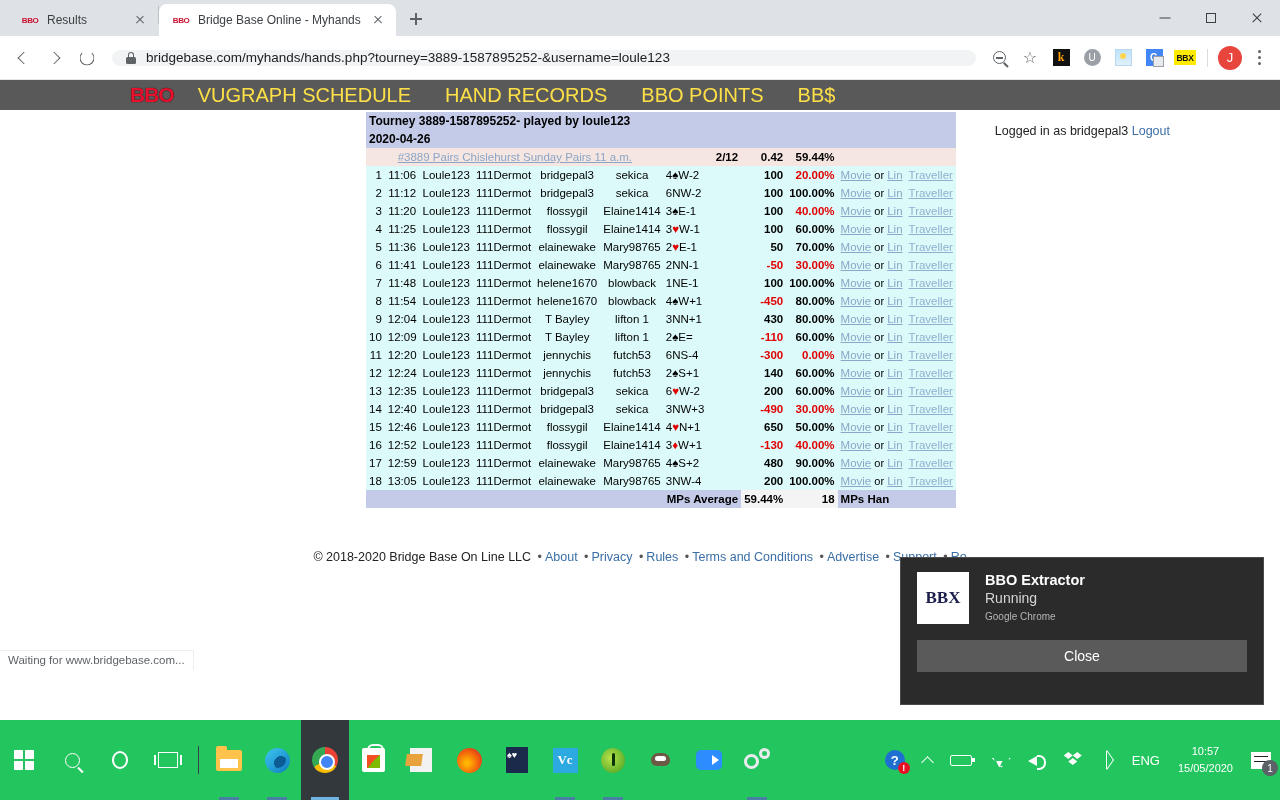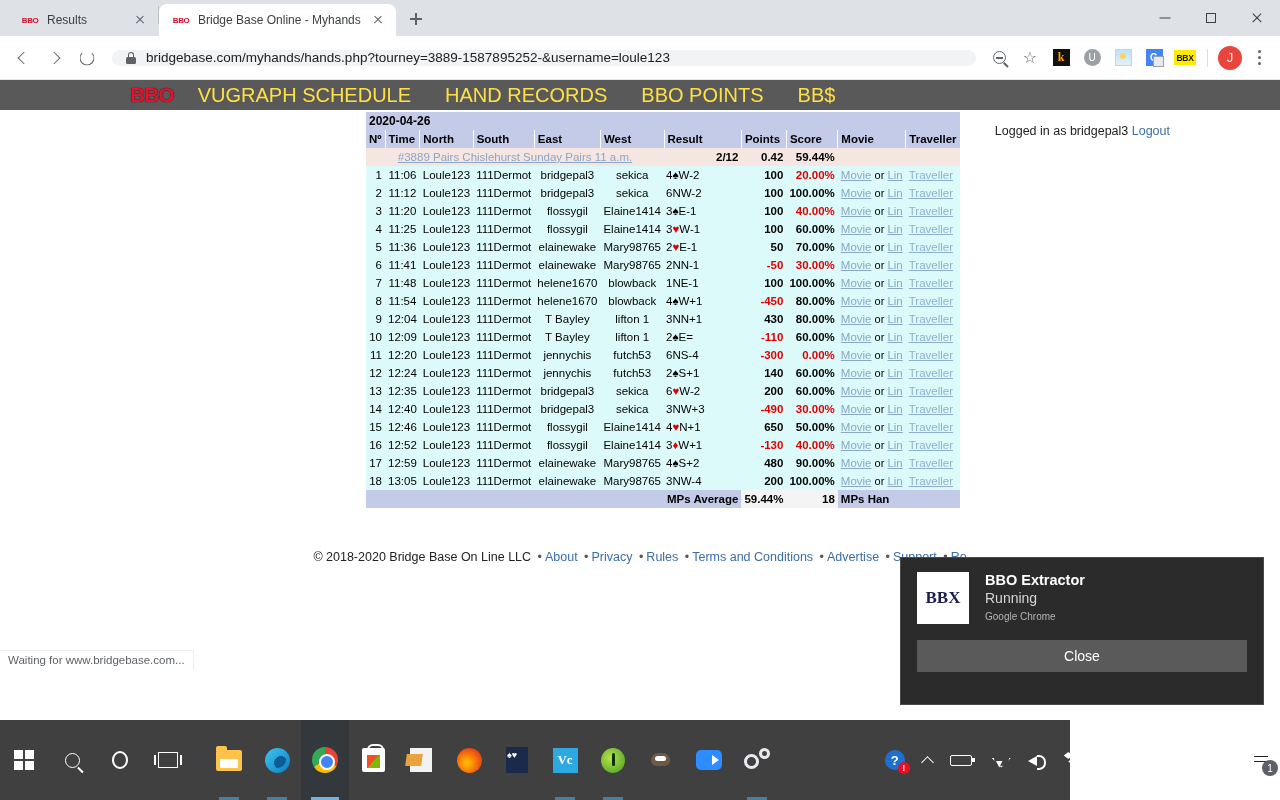--- a/index.html
+++ b/index.html
@@ -129,21 +129,21 @@
   .toast .row { display:flex; gap:16px; }
   .toast .logo { width:52px; height:52px; background:#fff; display:flex; align-items:center; justify-content:center;
                  color:#1a1f4b; font-weight:bold; font-size:17px; font-family:"Liberation Serif",serif; flex:0 0 52px; }
   .toast .t1 { color:#fff; font-size:14.5px; font-weight:bold; }
   .toast .t2 { color:#d6d6d6; font-size:14px; margin-top:2px; }
   .toast .t3 { color:#b4b4b4; font-size:10px; margin-top:5px; }
   .toast .closebtn { margin-top:16px; height:32px; background:#5a5a5a; color:#fff; font-size:14px;
                      display:flex; align-items:center; justify-content:center; }
 
   
-  .taskbar { position:absolute; left:0; top:720px; width:1070px; height:80px; background:#404040; display:flex; align-items:center; }
+  .taskbar { position:absolute; left:0; top:720px; width:1280px; height:80px; background:#22c55e; display:flex; align-items:center; }
   .tb-left { display:flex; align-items:center; height:100%; }
   .tbitem { width:48px; height:80px; display:flex; align-items:center; justify-content:center; position:relative; }
   .tbitem.active { background:#33383c; }
   .tbitem.active::after { content:""; position:absolute; bottom:0; left:10px; right:10px; height:3px; background:#6fb3e0; }
   .tbitem.open::after { content:""; position:absolute; bottom:0; left:14px; right:14px; height:3px; background:#4a7fa5; }
   .divider { width:1px; height:28px; background:#3b4146; margin:0 6px; }
   .win-logo { width:20px; height:20px; display:grid; grid-template-columns:1fr 1fr; grid-template-rows:1fr 1fr; gap:2px; }
   .win-logo span { background:#fff; display:block; }
   .mag { width:15px; height:15px; border:1.7px solid #fff; border-radius:50%; position:relative; }
   .mag::after { content:""; position:absolute; right:-5px; bottom:-4px; width:7px; height:1.8px; background:#fff; transform:rotate(45deg); }
@@ -312,35 +312,25 @@
   <div class="page">
 
     <div class="loginfo">
       <span>Logged in as bridgepal3</span>
       <a href="#">Logout</a>
     </div>
 
     <div class="tblwrap">
       <table class="results">
         <tbody id="tbody-results">
+          <tr class="r-title">
+            <td colspan="11">Tourney 3889-1587895252- played by loule123</td>
+          </tr>
           <tr class="r-date">
             <td colspan="11">2020-04-26</td>
-          </tr>
-          <tr class="r-head">
-            <th class="num">Nº</th>
-            <th>Time</th>
-            <th>North</th>
-            <th>South</th>
-            <th>East</th>
-            <th>West</th>
-            <th>Result</th>
-            <th>Points</th>
-            <th>Score</th>
-            <th>Movie</th>
-            <th>Traveller</th>
           </tr>
           <tr class="r-tourney">
             <td colspan="6" class="tname">
               <a href="#">#3889 Pairs Chislehurst Sunday Pairs 11 a.m.</a>
             </td>
             <td class="b">2/12</td>
             <td class="b">0.42</td>
             <td class="b">59.44%</td>
             <td></td>
             <td></td>

